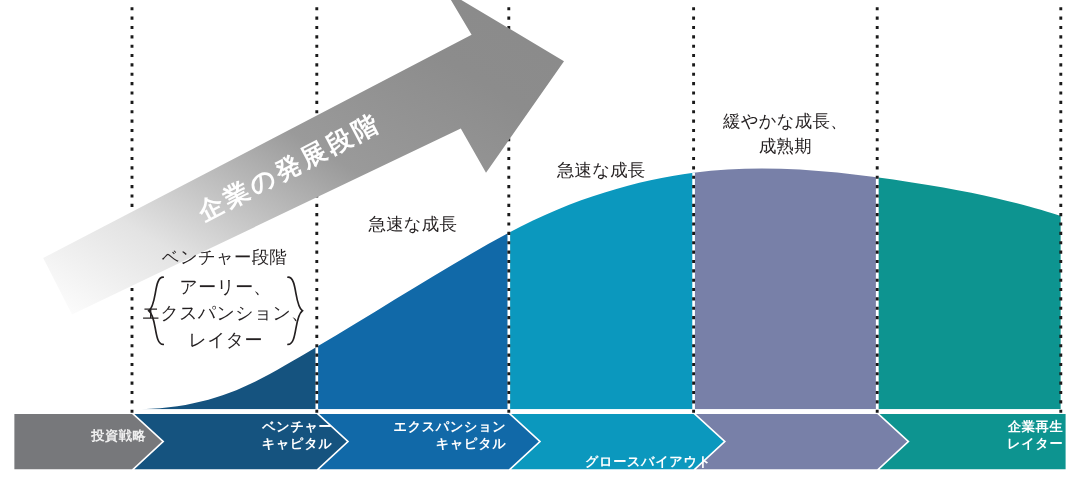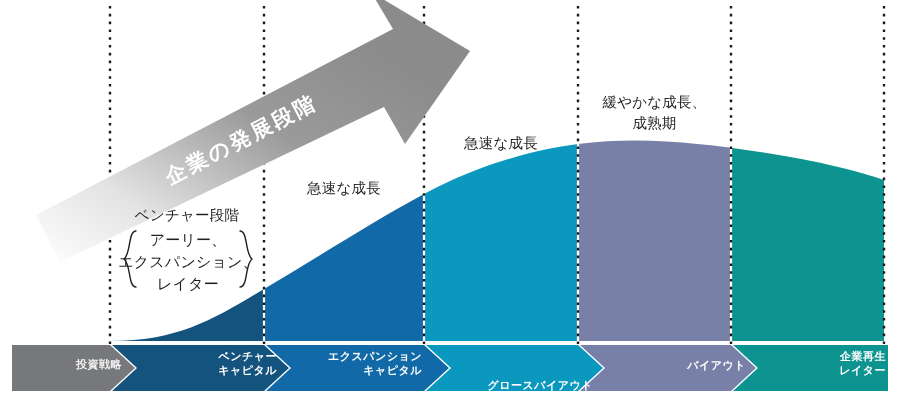--- a/index.html
+++ b/index.html
@@ -134,17 +134,16 @@
     <path d="M580,345 L731,345 L756,368 L731,391 L580,391 L605,368 Z" fill="#7880a8"></path>
     <path d="M733,345 L888,345 L888,391 L733,391 L758,368 Z" fill="#0d9490"></path>
   </svg>
 
   <div class="chev-label strategy" style="left:12px; top:358px; width:110px;">投資戦略</div>
   <div class="chev-label" style="left:137px; top:350px; width:140px;font-family:Liberation Serif, serif;">ベンチャー
 キャピタル</div>
   <div class="chev-label" style="left:274px; top:350px; width:148px;">エクスパンション
 キャピタル</div>
   <div class="chev-label" style="left:450px; top:359px; width:143px;margin-top:20px;">グロースバイアウト</div>
-  <div class="chev-label" style="left:604px; top:359px; width:142px;">バイアウト</div>
   <div class="chev-label" style="left:758px; top:350px; width:128px;">企業再生
 レイター</div>
 
 </div>
 
 </body></html>

